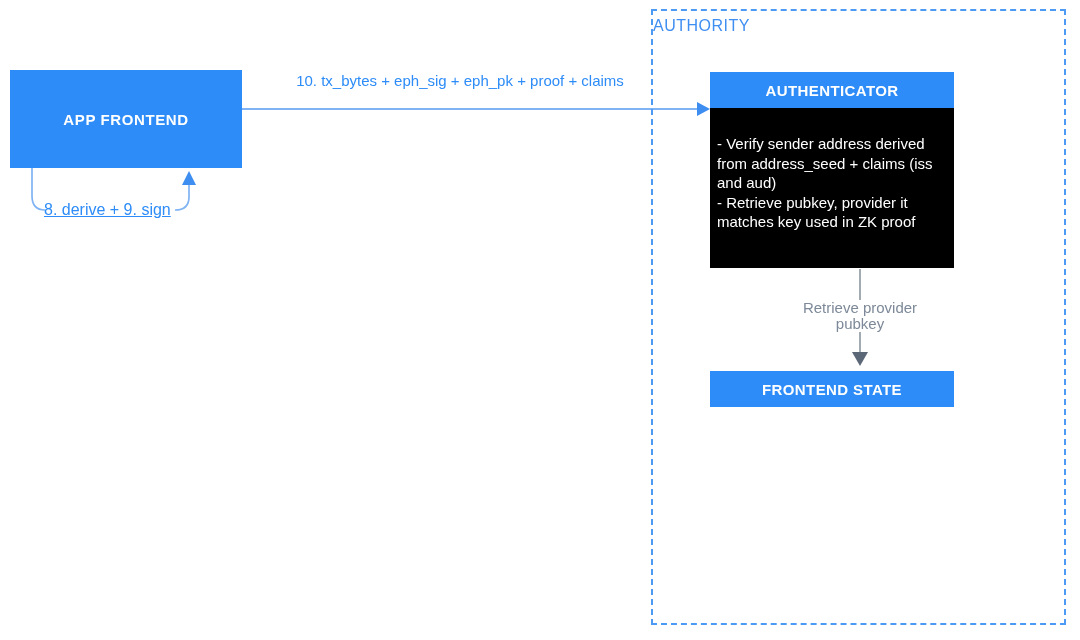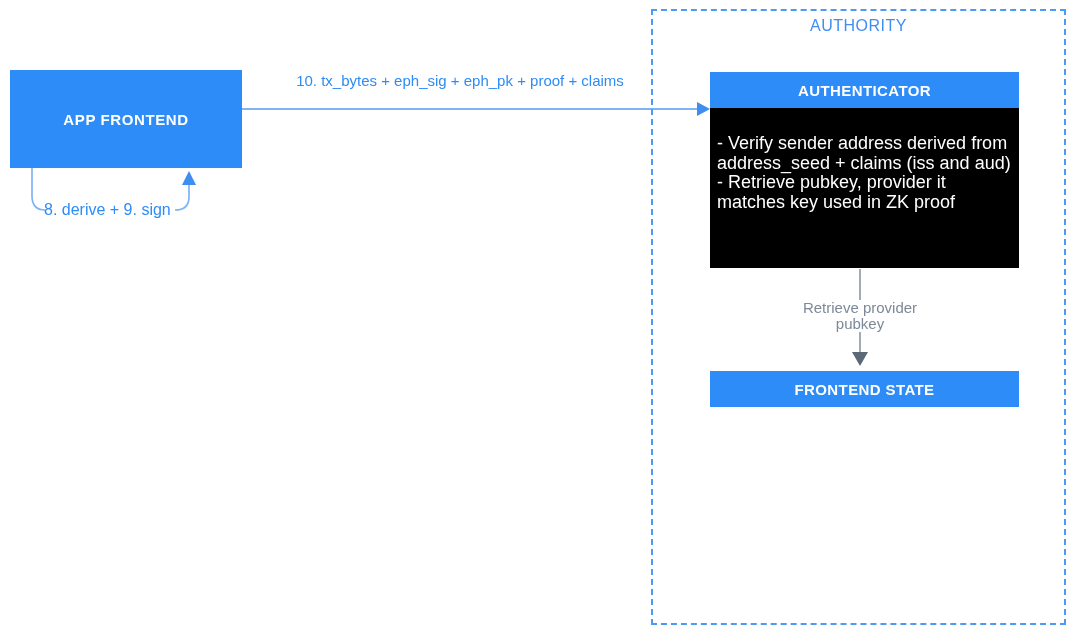--- a/index.html
+++ b/index.html
@@ -31,47 +31,47 @@
   .node-solid{
     position:absolute;left:10px;top:70px;width:232px;height:98px;
     background:var(--blue);color:#fff;display:flex;align-items:center;justify-content:center;
     font-size:15px;font-weight:600;letter-spacing:0.6px;
   }
   .authority-group{
     position:absolute;left:651px;top:9px;width:415px;height:616px;
     border:2px dashed var(--dashed-border-blue);box-sizing:border-box;
   }
   .authority-title{
-    margin-top:6px;text-align:center;color:var(--authority-title-blue);
+    margin-top:6px;color:var(--authority-title-blue);
     font-size:16px;letter-spacing:0.5px;
   }
-  .box-node{position:absolute;width:309px;}
+  .box-node{position:absolute;width:244px;}
   .box-node.authenticator{left:710px;top:72px;}
   .box-node.authority-state{left:710px;top:371px;}
   .node-header{
     height:36px;background:var(--blue);color:#fff;
     display:flex;align-items:center;justify-content:center;
     font-size:15px;font-weight:600;letter-spacing:0.4px;
   }
   .node-body{
     background:var(--box-body-bg);color:var(--box-text);
-    font-size:18px;line-height:19.5px;
+    font-size:15px;line-height:19.5px;
     padding:26px 8px 0 7px;box-sizing:border-box;
   }
   .authenticator .node-body{height:160px;}
   .authority-state .node-body{height:162px;}
 
   .edge-label{position:absolute;}
   .tx-label{
     left:285px;top:71px;width:350px;text-align:center;
     color:var(--blue);font-size:15px;line-height:20px;background:var(--canvas-bg);
   }
   .loop-label{
     left:44px;top:201px;white-space:nowrap;
-    color:var(--blue);font-size:16px;line-height:18px;
+    color:var(--blue);font-size:16px;line-height:18px;text-decoration:underline;
   }
   .retrieve-label{
     left:790px;top:300px;width:140px;text-align:center;
     color:var(--gray-text);font-size:15px;line-height:16px;background:var(--canvas-bg);
   }
 </style>
 </head>
 <body>
 
 <div class="canvas">

